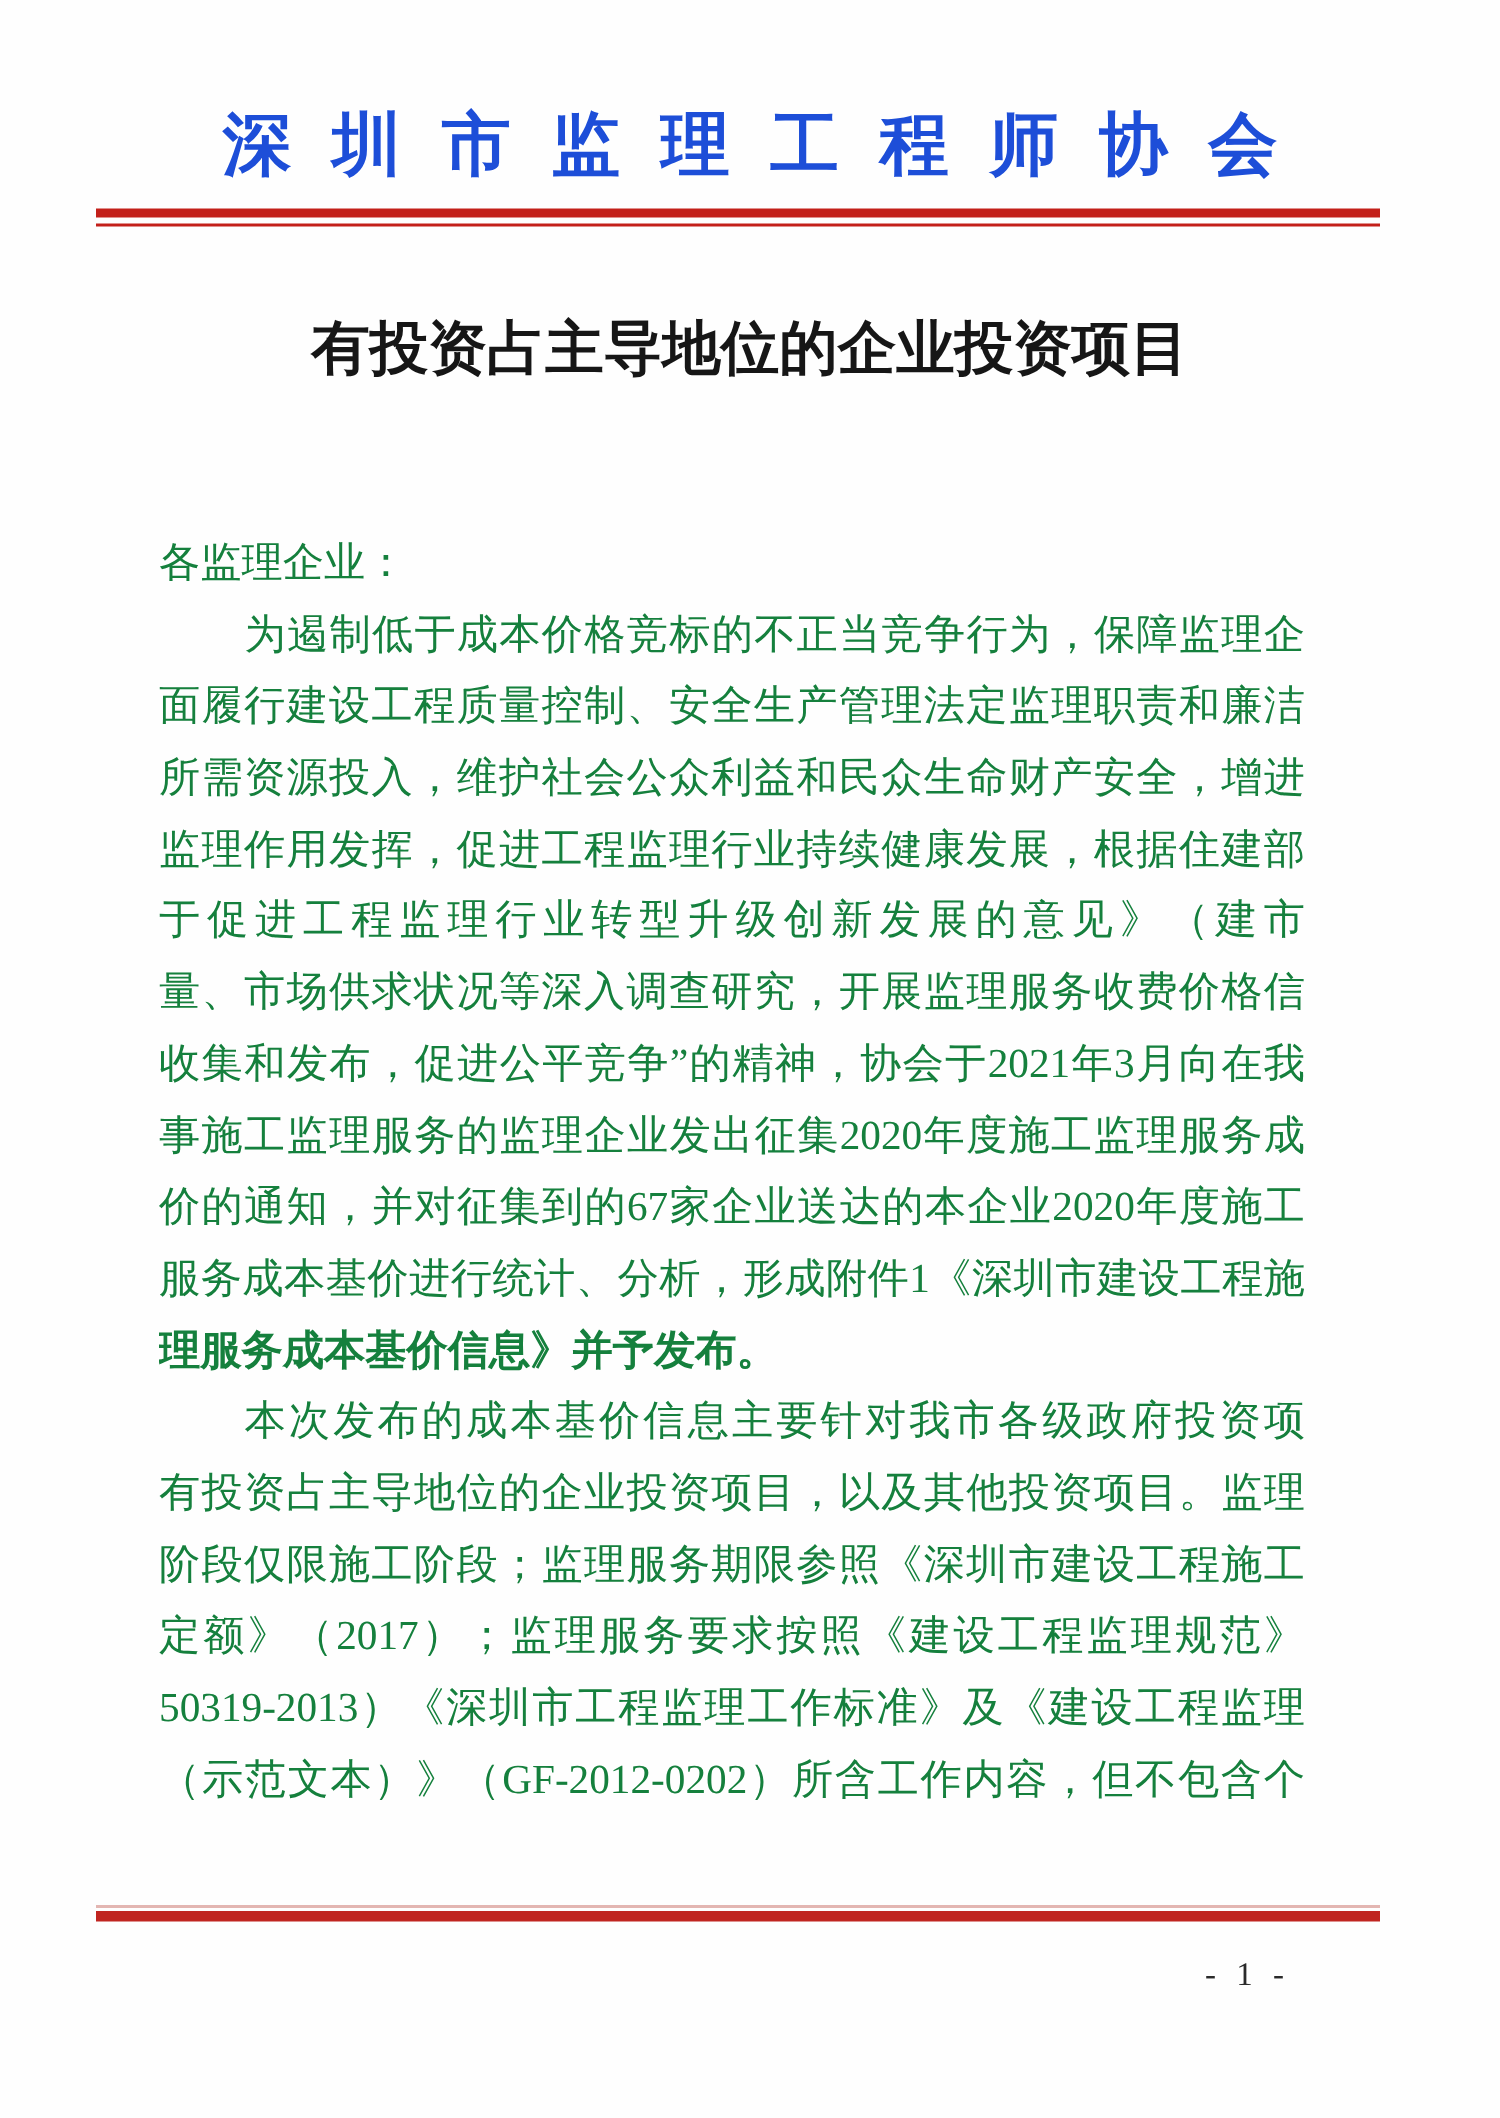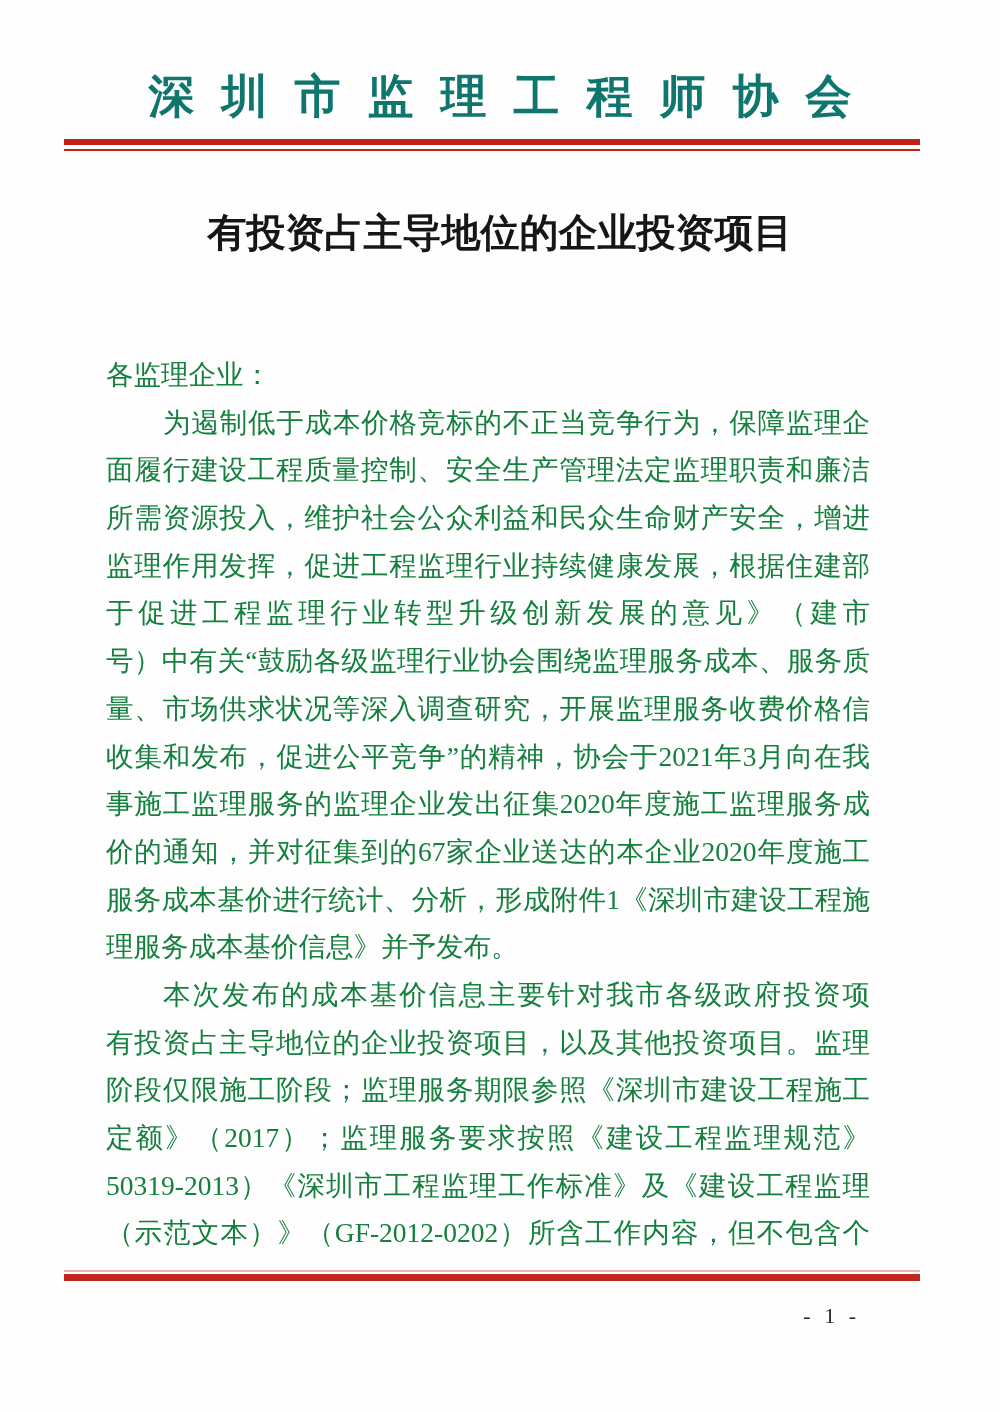--- a/index.html
+++ b/index.html
@@ -16,21 +16,21 @@
   
   .org {
     position: absolute;
     top: 66px;
     left: 0;
     width: 100%;
     display: flex;
     justify-content: center;
     font-size: 46px;
     font-weight: bold;
-    color: #0f766e;
+    color: #1d4ed8;
   }
   .org span {
     letter-spacing: 27px;
     margin-right: -27px;
     white-space: nowrap;
   }
   .rule { position: absolute; left: 64px; width: 856px; }
   .rule-h-thick { top: 139px; height: 6px; background: #c3201a; }
   .rule-h-thin  { top: 149px; height: 2px; background: #c3201a; }
   
@@ -57,21 +57,21 @@
     height: 47.7px;
     line-height: 47.7px;
     font-size: 27.5px;
     text-align: justify;
     text-align-last: justify;
     overflow: hidden;
     white-space: normal;
   }
   .bline.salut { text-align: left; text-align-last: left; }
   .bline.ind   { text-indent: 57px; }
-  .bline.pend  { text-align: left; text-align-last: left; }
+  .bline.pend  { text-align: left; text-align-last: left; font-weight: bold; }
   
   .rule-f-thin  { top: 1270px; height: 2px; background: #e3b6b2; }
   .rule-f-thick { top: 1274px; height: 7px; background: #c02520; }
   .pagenum {
     position: absolute;
     top: 1303px;
     right: 140px;
     font-size: 22px;
     letter-spacing: 4px;
     color: #2a2a2a;
@@ -93,21 +93,20 @@
   </div>
 
   <div class="bodytext">
     <div class="bline salut">各监理企业：</div>
 
     <div class="bline ind">为遏制低于成本价格竞标的不正当竞争行为，保障监理企业全</div>
     <div class="bline">面履行建设工程质量控制、安全生产管理法定监理职责和廉洁从业</div>
     <div class="bline">所需资源投入，维护社会公众利益和民众生命财产安全，增进工程</div>
     <div class="bline">监理作用发挥，促进工程监理行业持续健康发展，根据住建部《关</div>
     <div class="bline">于促进工程监理行业转型升级创新发展的意见》（建市〔2017〕145</div>
-    <div class="bline">号）中有关“鼓励各级监理行业协会围绕监理服务成本、服务质</div>
     <div class="bline">量、市场供求状况等深入调查研究，开展监理服务收费价格信息的</div>
     <div class="bline">收集和发布，促进公平竞争”的精神，协会于2021年3月向在我市从</div>
     <div class="bline">事施工监理服务的监理企业发出征集2020年度施工监理服务成本基</div>
     <div class="bline">价的通知，并对征集到的67家企业送达的本企业2020年度施工监理</div>
     <div class="bline">服务成本基价进行统计、分析，形成附件1《深圳市建设工程施工监</div>
     <div class="bline pend">理服务成本基价信息》并予发布。</div>
 
     <div class="bline ind">本次发布的成本基价信息主要针对我市各级政府投资项目、国</div>
     <div class="bline">有投资占主导地位的企业投资项目，以及其他投资项目。监理服务</div>
     <div class="bline">阶段仅限施工阶段；监理服务期限参照《深圳市建设工程施工工期</div>

